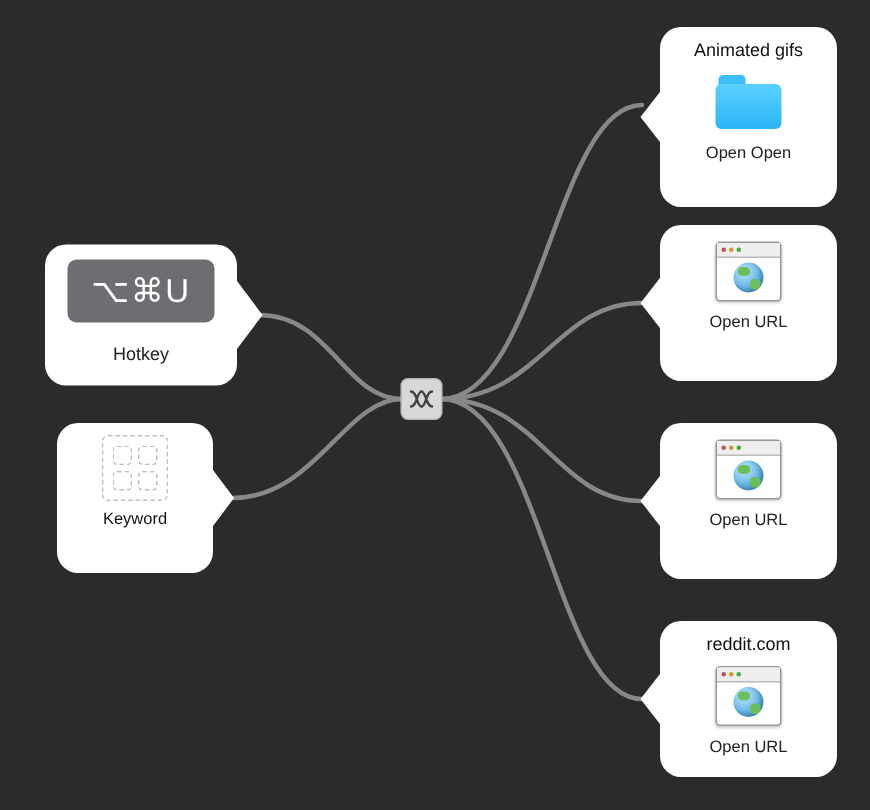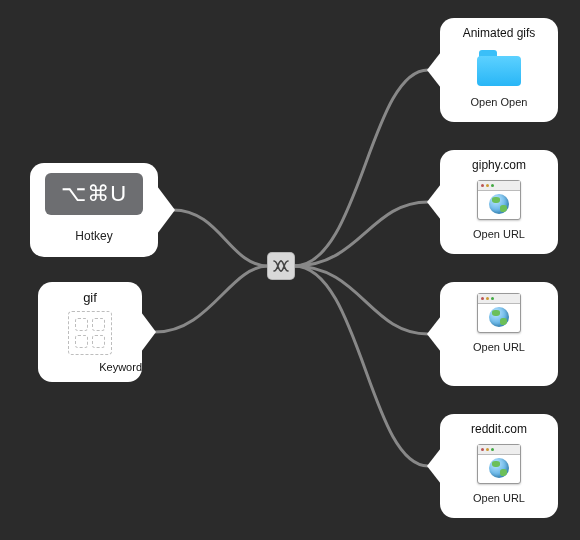--- a/index.html
+++ b/index.html
@@ -102,21 +102,20 @@
     grid-template-rows: 1fr 1fr;
     gap: 4px;
   }
   .keyword-icon div {
     border: 1px dashed #bdbdbd;
     border-radius: 3px;
   }
   .keyword-sub {
     font-size: 11px;
     margin-top: 6px;
-    text-align: right;
   }
 
   
   .junction {
     position: absolute;
     left: 267px;
     top: 252px;
     width: 28px;
     height: 28px;
     background: #d8d8d8;
@@ -157,21 +156,21 @@
     margin: 0 auto 5px auto;
     display: flex;
     align-items: center;
     justify-content: center;
   }
   .out-sub {
     font-size: 11px;
     color: #222;
   }
 
-  .out1 { left: 440px; top: 18px; height: 104px; }
+  .out1 { left: 440px; top: 18px; height: 120px; }
   .out2 { left: 440px; top: 150px; height: 104px; }
   .out3 { left: 440px; top: 282px; height: 104px; }
   .out4 { left: 440px; top: 414px; height: 104px; text-align: center; }
 
   
   .folder-icon {
     width: 44px; height: 36px;
     position: relative;
   }
   .folder-icon .tab {
@@ -256,21 +255,20 @@
     <path d="M 294 266 C 360 266, 370 466, 428 466"></path>
   </g>
 </svg>
 
 <div class="node hotkey-node">
   <div class="hotkey-chip">⌥⌘U</div>
   <div class="node-label">Hotkey</div>
 </div>
 
 <div class="node keyword-node">
-  <div class="keyword-title">gif</div>
   <div class="keyword-icon">
     <div></div>
       <div></div>
       <div></div>
       <div></div>
   </div>
   <div class="keyword-sub">Keyword</div>
 </div>
 
 <div class="junction">
@@ -287,21 +285,20 @@
   <div class="out-icon-wrap">
     <div class="folder-icon">
         <div class="tab"></div>
         <div class="body"></div>
       </div>
   </div>
   <div class="out-sub">Open Open</div>
 </div>
 
 <div class="node out-node out2">
-  <div class="out-title">giphy.com</div>
   <div class="out-icon-wrap">
     <div class="urlwin">
         <div class="bar">
           <span class="dot"></span>
           <span class="dot"></span>
           <span class="dot"></span>
         </div>
         <div class="globe"></div>
       </div>
   </div>

